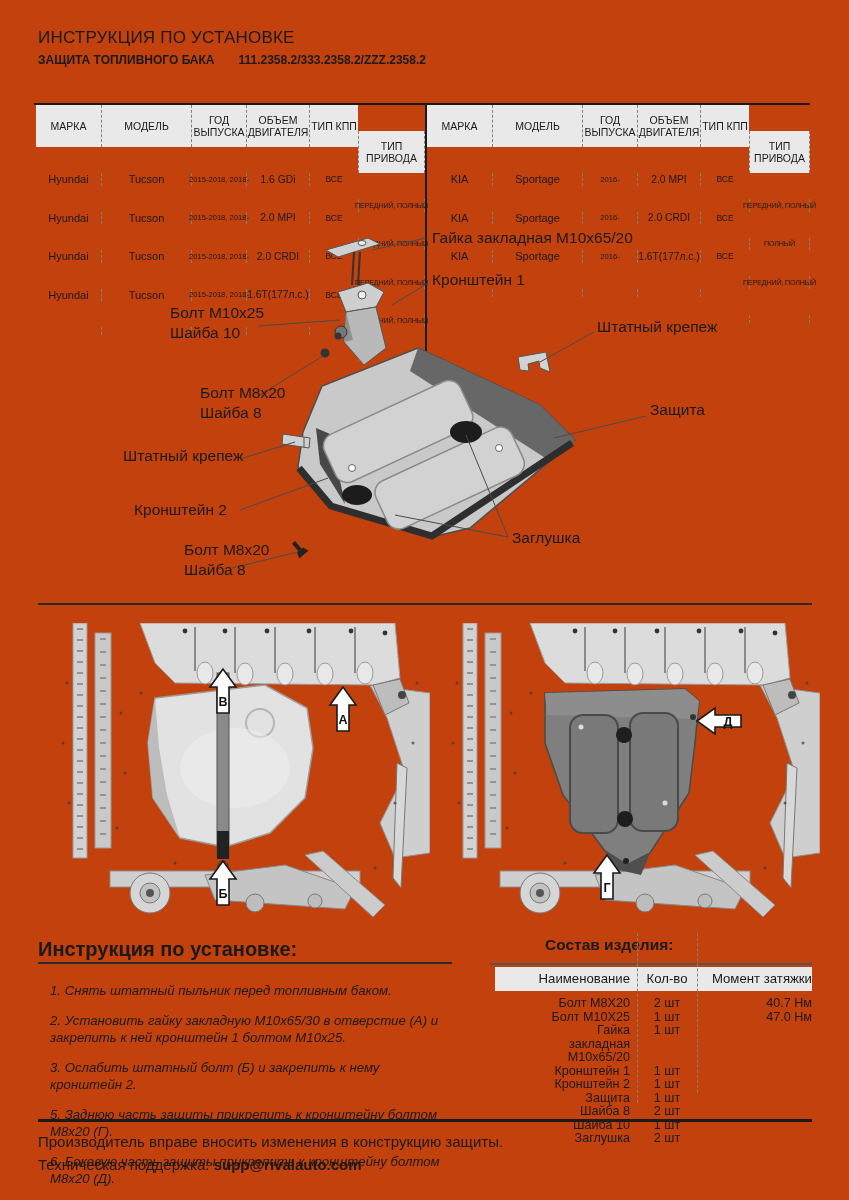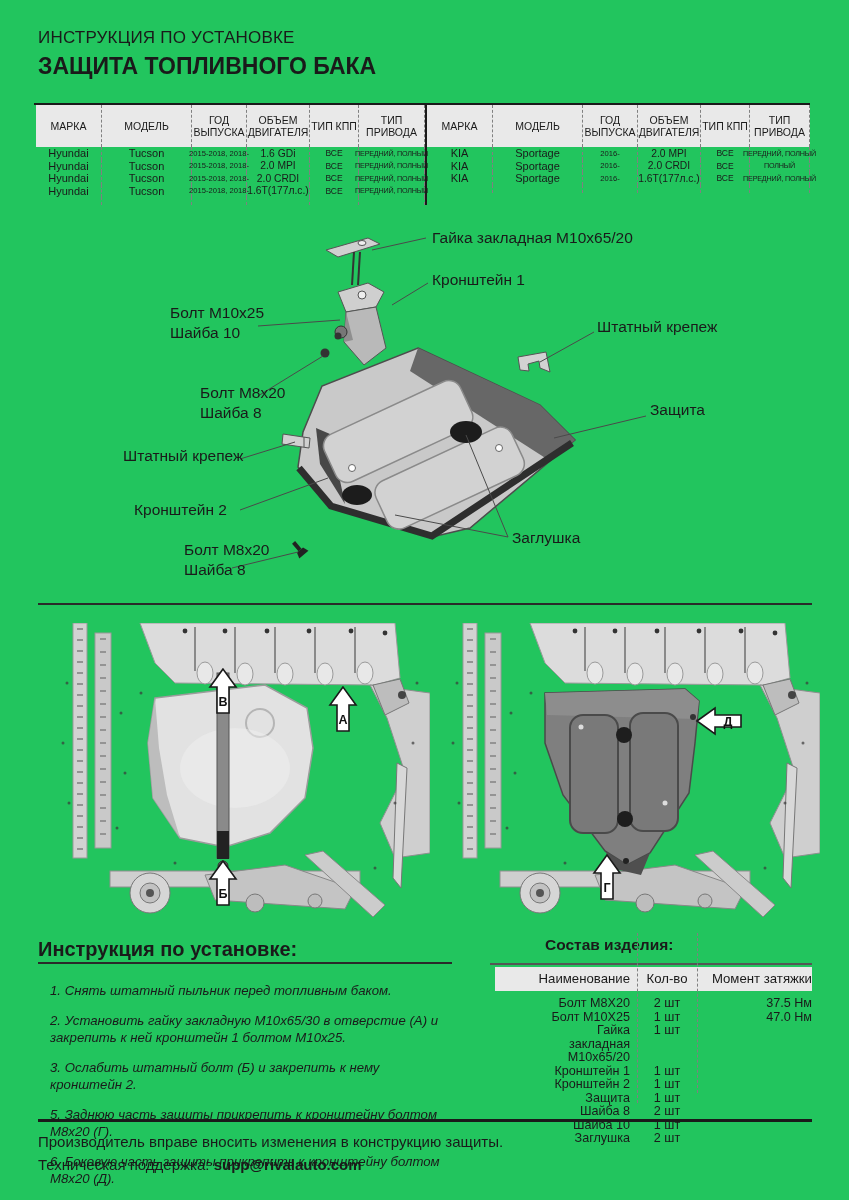--- a/index.html
+++ b/index.html
@@ -1,32 +1,32 @@
 <!DOCTYPE html>
 <html><head>
 <meta charset="utf-8">
 <style>
   html,body{margin:0;padding:0;background:#fff;}
-  .page{position:relative;width:849px;height:1200px;background:#22c55e;overflow:hidden;
+  .page{position:relative;width:849px;height:1200px;background:#c2410c;overflow:hidden;
         font-family:"Liberation Sans",sans-serif;color:#1a1a1a;}
   
   .hdr{position:absolute;left:38px;top:28px;}
   .hdr .t1{font-size:17px;letter-spacing:.2px;}
-  .hdr .t2{font-size:23px;font-weight:bold;margin-top:5px;display:flex;gap:24px;}
+  .hdr .t2{font-size:12px;font-weight:bold;margin-top:5px;display:flex;gap:24px;}
   
   .fit{position:absolute;left:34px;top:103px;width:776px;border-top:2.5px solid #1a1a1a;display:flex;justify-content:flex-end;}
   .ftable{display:block;}
   .ftable.right{border-left:2px solid #1a1a1a;}
   .frow{display:grid;}
   .ftable.left  .frow{grid-template-columns:65px 90px 55px 63px 49px 67px;}
   .ftable.right .frow{grid-template-columns:65px 90px 55px 63px 49px 61px;}
   .fc{border-left:1px dashed #808080;display:flex;align-items:center;justify-content:center;
       text-align:center;overflow:visible;}
   .frow .fc:first-child{border-left:none;}
-  .frow .fc:last-child{border-right:1px dashed #808080;}
+  .frow .fc:last-child{border-right:1px dashed #808080;margin-top:26px;}
   .ftable.right .frow .fc:first-child{border-left:none;}
   .fhead .fc{background:#e9e9e9;height:42px;font-size:10.5px;line-height:1.15;white-space:pre-line;}
   .fbody .fc{height:12.5px;font-size:11px;white-space:nowrap;}
   .fbody .fc:nth-child(3){font-size:7.6px;}
   .fbody .fc:nth-child(4){font-size:10.3px;}
   .fbody .fc:nth-child(5){font-size:8.5px;}
   .fbody .fc:nth-child(6){font-size:7.2px;letter-spacing:-.2px;}
   .fspacer .fc{height:8px;}
   
   .diagram-svg{position:absolute;left:0;top:210px;}
@@ -60,20 +60,21 @@
 </style>
 </head>
 <body>
 
 <div class="page">
 
   <div class="hdr">
     <div class="t1">ИНСТРУКЦИЯ ПО УСТАНОВКЕ</div>
     <div class="t2">
       <span>ЗАЩИТА ТОПЛИВНОГО БАКА</span>
+      <span>111.2358.2/333.2358.2/ZZZ.2358.2</span>
     </div>
   </div>
 
   <div class="fit">
     <div class="ftable left">
       <div class="frow fhead">
         <div class="fc">МАРКА</div>
         <div class="fc">МОДЕЛЬ</div>
         <div class="fc">ГОД
 ВЫПУСКА</div>
@@ -444,21 +445,21 @@
     <div class="prow phead">
       <span class="pname">Наименование</span>
       <span class="pqty">Кол-во</span>
       <span class="ptorq">Момент затяжки</span>
     </div>
     <div style="padding-top:6px;">
 
         <div class="prow">
           <span class="pname">Болт М8Х20</span>
           <span class="pqty">2 шт</span>
-          <span class="ptorq">37.5 Нм</span>
+          <span class="ptorq">40.7 Нм</span>
         </div>
 
         <div class="prow">
           <span class="pname">Болт М10Х25</span>
           <span class="pqty">1 шт</span>
           <span class="ptorq">47.0 Нм</span>
         </div>
 
         <div class="prow">
           <span class="pname">Гайка закладная М10х65/20</span>

